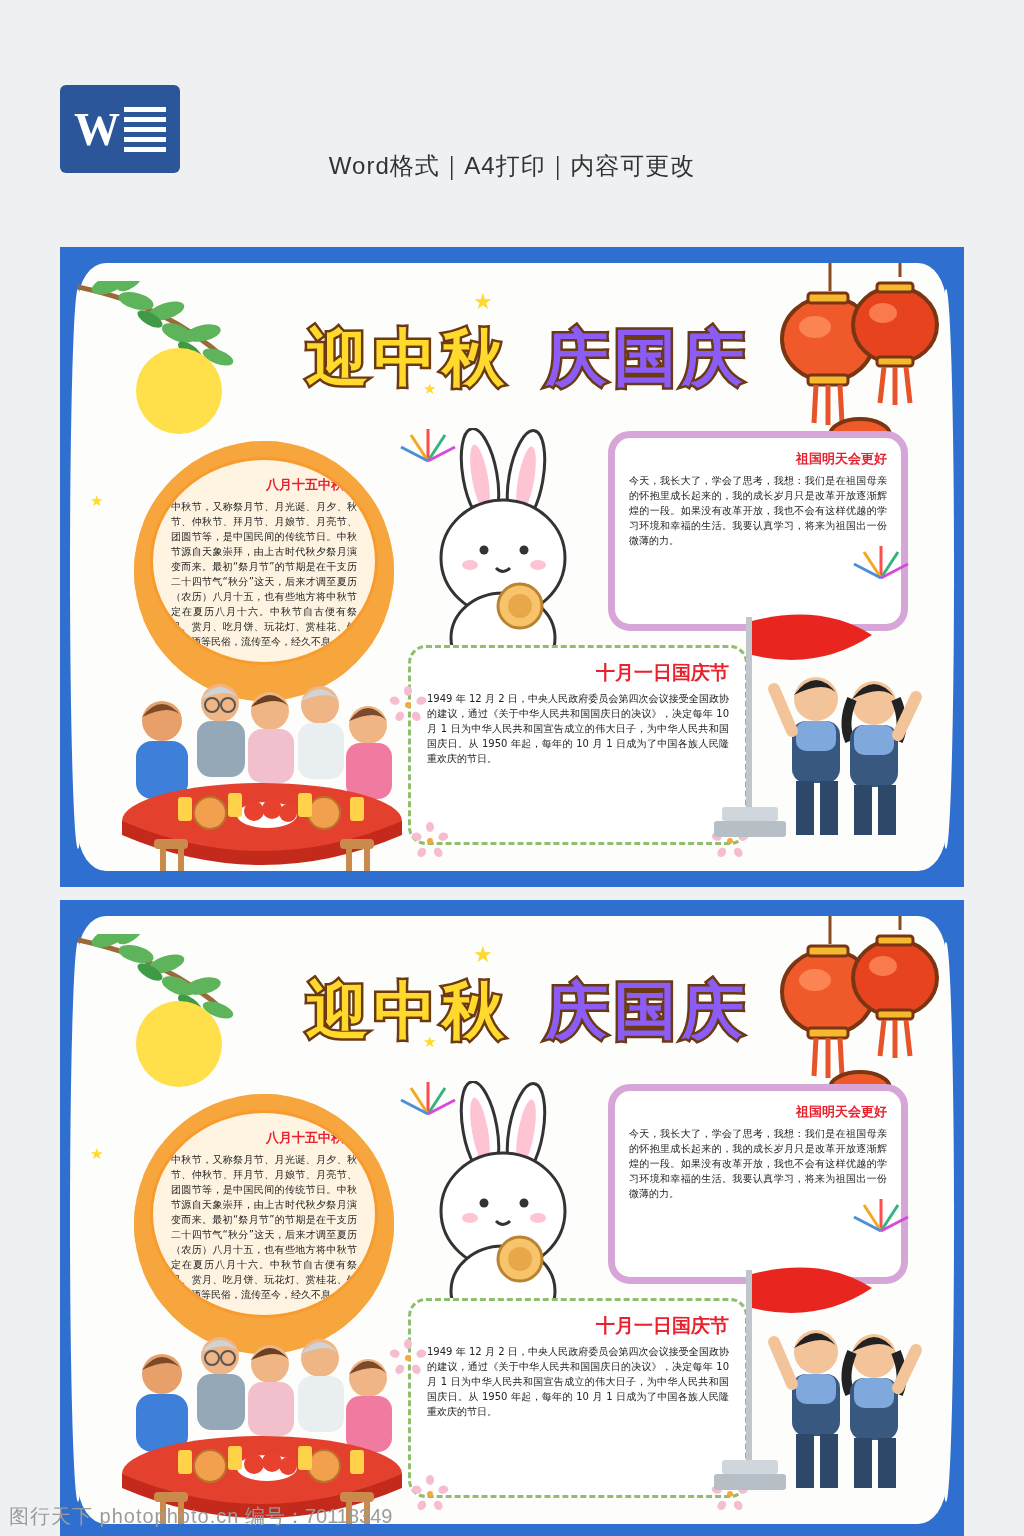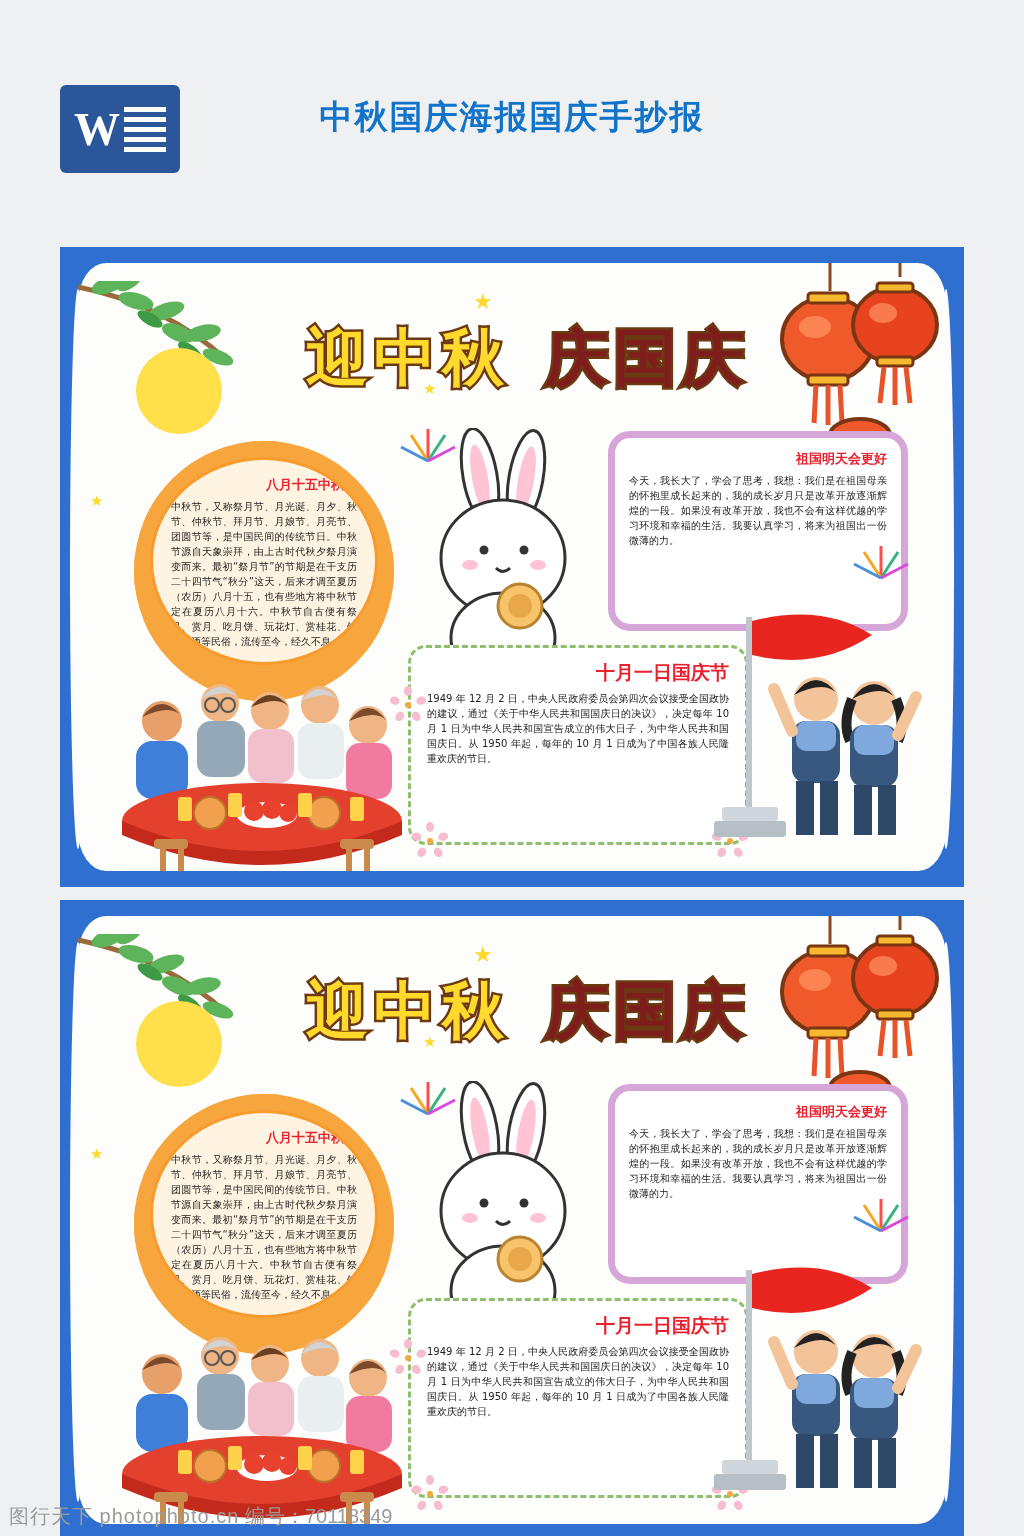--- a/index.html
+++ b/index.html
@@ -68,21 +68,21 @@
   .headline{
     position:absolute;left:140px;top:45px;width:620px;height:100px;
     display:flex;align-items:center;justify-content:center;gap:36px;
   }
   .hl-yellow,.hl-pink{
     font-size:62px;font-weight:bold;letter-spacing:6px;
     font-family:"DejaVu Sans","Liberation Sans",sans-serif;
     line-height:1;
   }
   .hl-yellow{color:#ffd92b;-webkit-text-stroke:5px #6b3a12;paint-order:stroke fill;}
-  .hl-pink{color:#7f1d1d;-webkit-text-stroke:5px #6b3a12;paint-order:stroke fill;}
+  .hl-pink{color:#8b5cf6;-webkit-text-stroke:5px #6b3a12;paint-order:stroke fill;}
 
   
   .lanterns{position:absolute;right:6px;top:0px;width:230px;height:230px;}
 
   
   .card-mooncake{
     position:absolute;left:56px;top:178px;width:260px;height:240px;
   }
   .flower-bg{
     position:absolute;inset:0;background:#f7a63d;border-radius:50%;
@@ -146,21 +146,21 @@
   <div class="word-logo">
     <span class="w">W</span>
     <span class="lines">
         <i></i>
         <i></i>
         <i></i>
         <i></i>
         <i></i>
       </span>
   </div>
-  <div class="title-main">中秋国庆海报国庆手抄报</div>
+  <div class="title-sub">Word格式｜A4打印｜内容可更改</div>
 </div>
 
 <div class="poster" id="poster1">
   <div class="paper">
 
     <svg class="branch" viewBox="0 0 230 110">
       <path d="M0 6 C60 18 110 44 150 80" stroke="#9a6a3a" stroke-width="5" fill="none"></path>
       <g fill="#5eb45a">
         <ellipse cx="30" cy="4" rx="17" ry="8" transform="rotate(-20 30 4)"></ellipse>
         <ellipse cx="58" cy="20" rx="18" ry="8" transform="rotate(15 58 20)"></ellipse>

